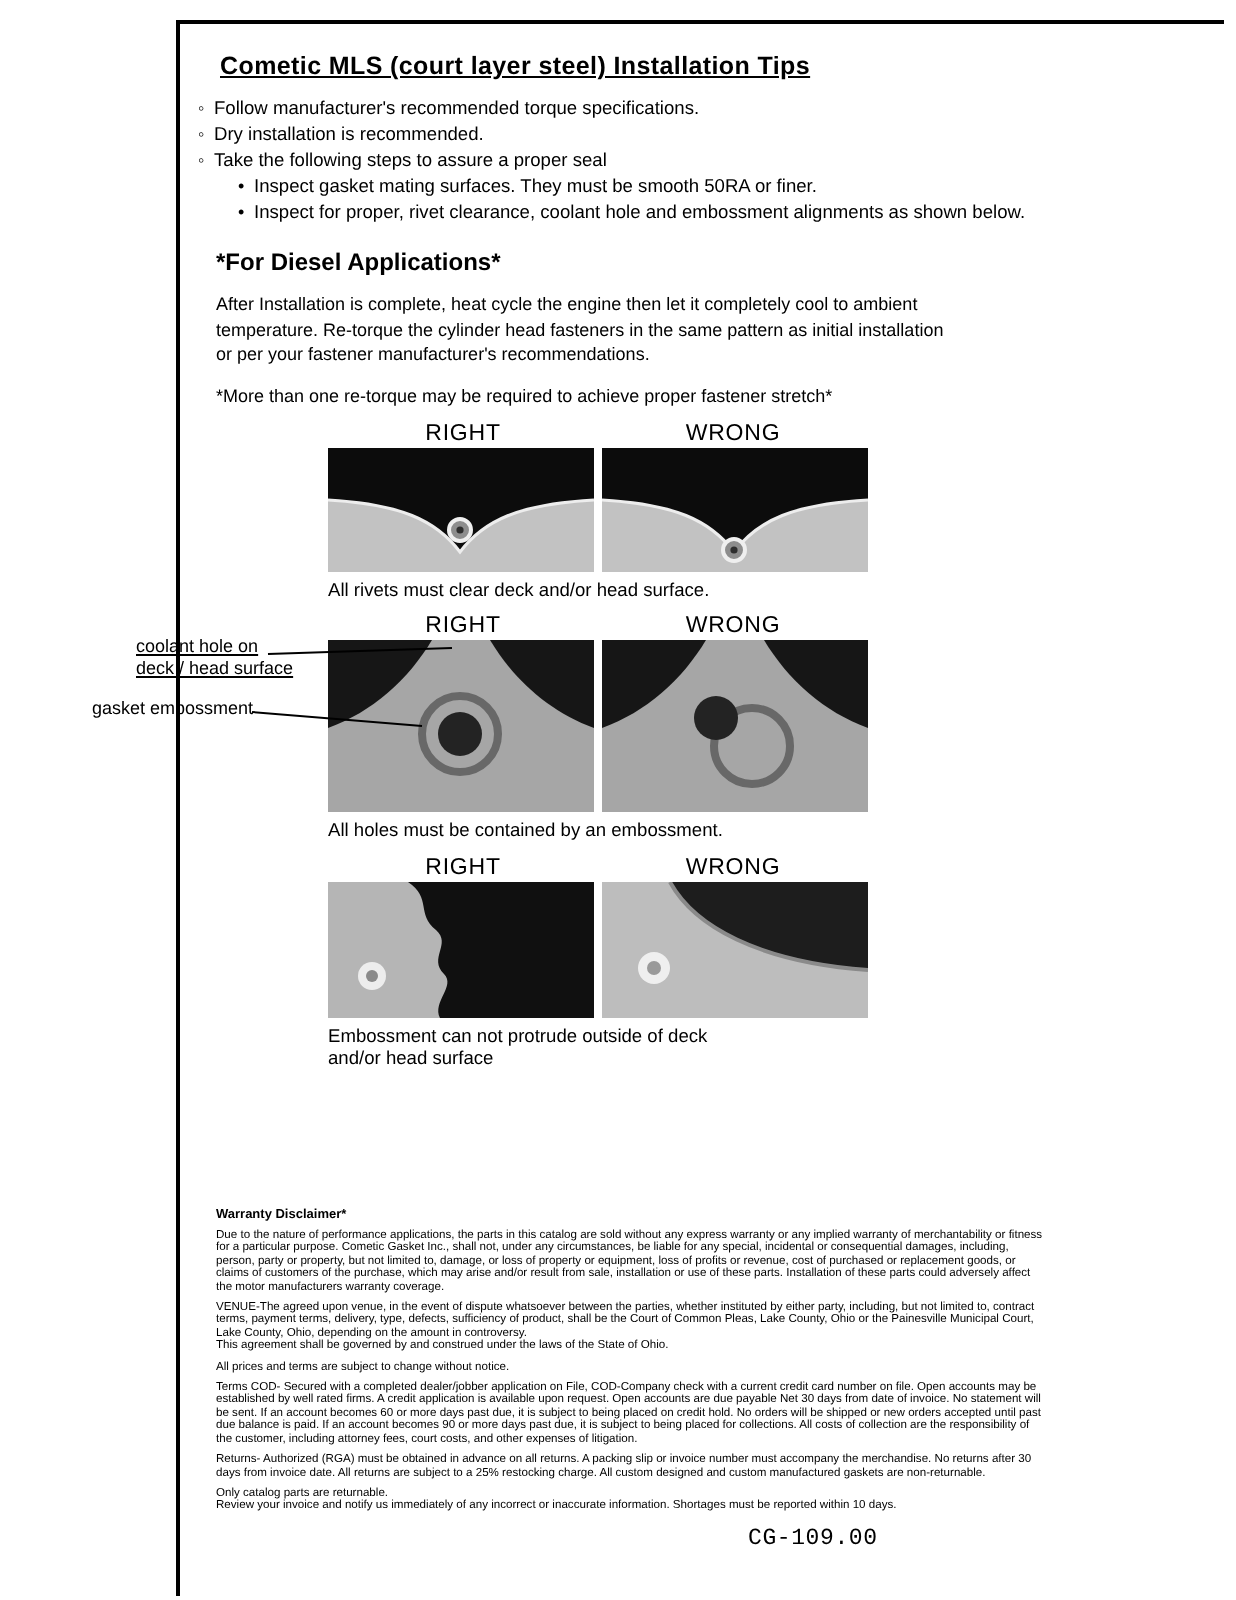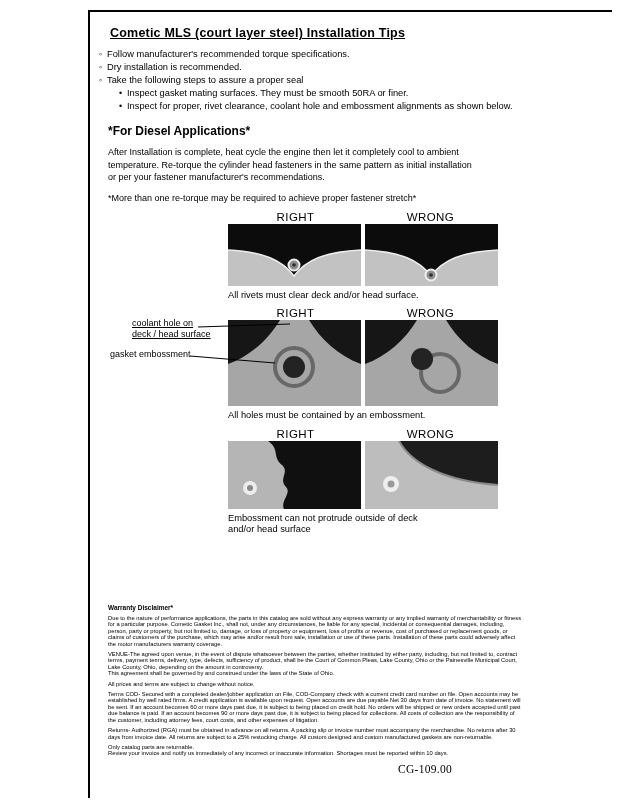--- a/index.html
+++ b/index.html
@@ -14,38 +14,38 @@
 
   .b1, .b2 { display:flex; font-size:9.3px; line-height:13px; }
   .b1 { margin-left:-9px; }
   .b2 { margin-left:11px; }
   .mk { width:8px; flex:0 0 8px; font-size:9px; }
 
   .diesel-h { font-size:12px; font-weight:bold; margin:11px 0 8px 0; }
   .para { font-size:9px; line-height:12.5px; width:450px; white-space:pre-line; margin-bottom:9px; }
   .note { font-size:9px; margin-bottom:8px; }
 
-  .dg-row { position:relative; margin-left:120px; width:270px; margin-bottom:6px; }
+  .dg-row { position:relative; margin-left:56px; width:270px; margin-bottom:6px; }
   .dg-labels { display:flex; width:270px; margin-bottom:1px; }
   .dg-labels span { flex:1; text-align:center; font-size:11.5px; letter-spacing:0.4px; }
   .dg-pair { display:flex; gap:4px; }
   .dg-pair svg { display:block; }
   .dg-caption { font-size:9.3px; margin-top:4px; white-space:pre-line; line-height:11.5px; }
 
   .side-label { position:absolute; font-size:9px; line-height:10.5px; white-space:pre-line; }
   .lbl-coolant { left:-96px; top:11px; width:95px;text-decoration:underline; }
   .lbl-emboss  { left:-118px; top:42px; width:100px; }
   .pointers { position:absolute; left:-100px; top:14px; width:180px; height:60px; pointer-events:none; }
 
   .legal { position:absolute; left:18px; top:592px; width:414px; }
   .legal-h { font-size:6.5px; font-weight:bold; margin-bottom:4px; }
   .legal p { font-size:5.8px; line-height:6.4px; margin-bottom:4px; white-space:pre-line; text-align:left; }
 
-  .footer-code { position:absolute; left:308px; top:751px; font-size:11.5px;
-                 font-family:Liberation Serif, serif; letter-spacing:0.3px;text-align:center; }
+  .footer-code { position:absolute; left:284px; top:751px; font-size:11.5px;
+                 font-family:Liberation Mono, monospace; letter-spacing:0.3px;text-align:center; }
 </style>
 </head>
 <body>
 
 <div class="sheet">
   <div class="inner">
 
     <div class="title">Cometic MLS (court layer steel) Installation Tips</div>
 
     <div class="b1">

